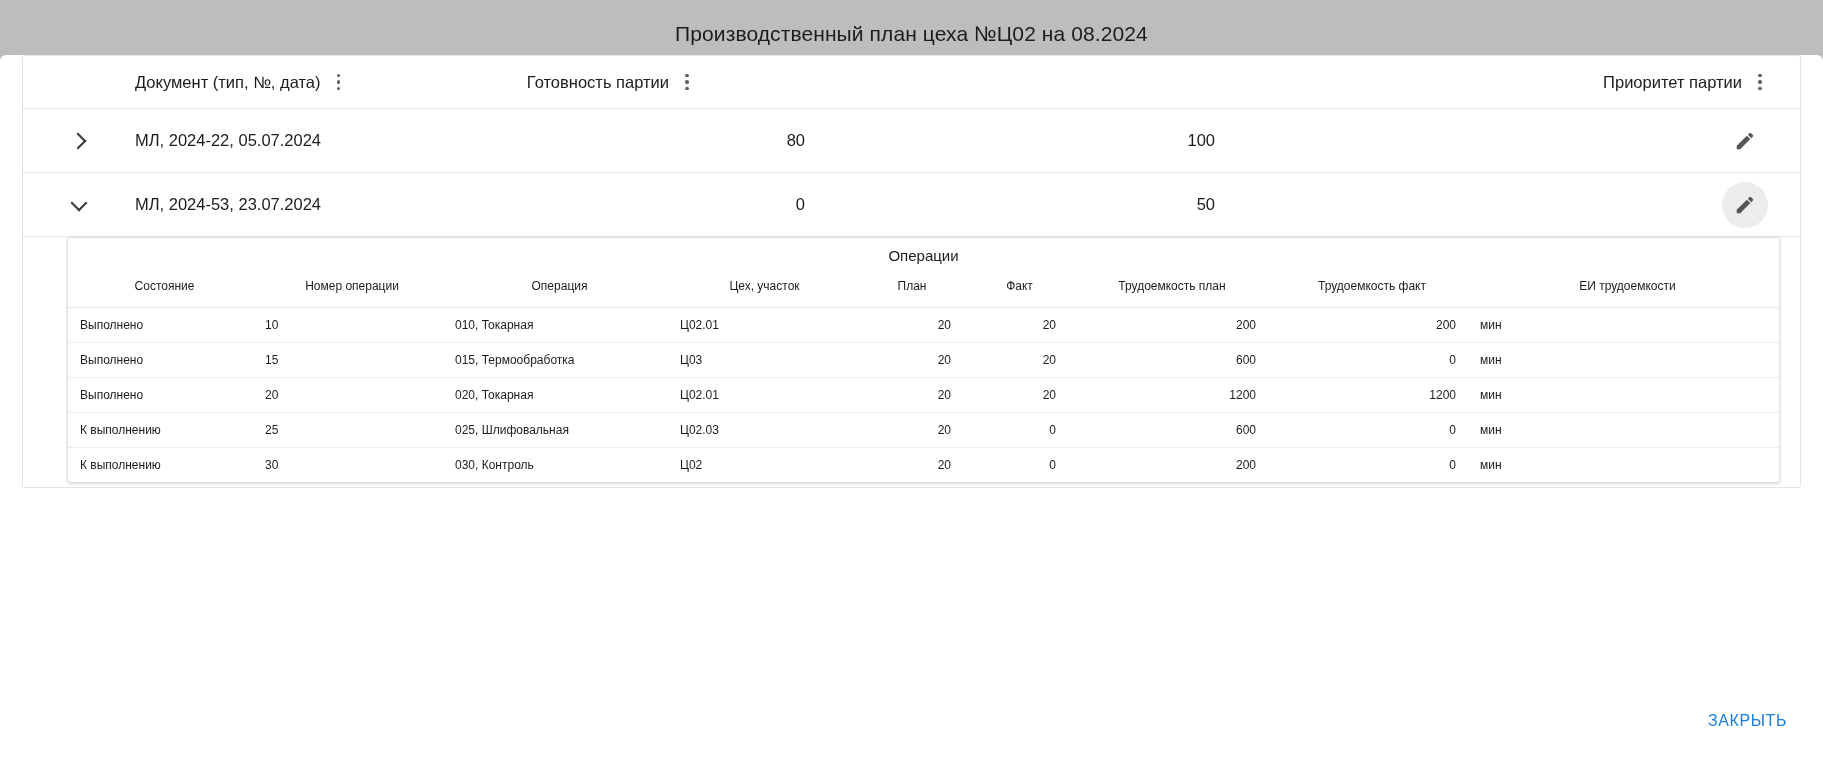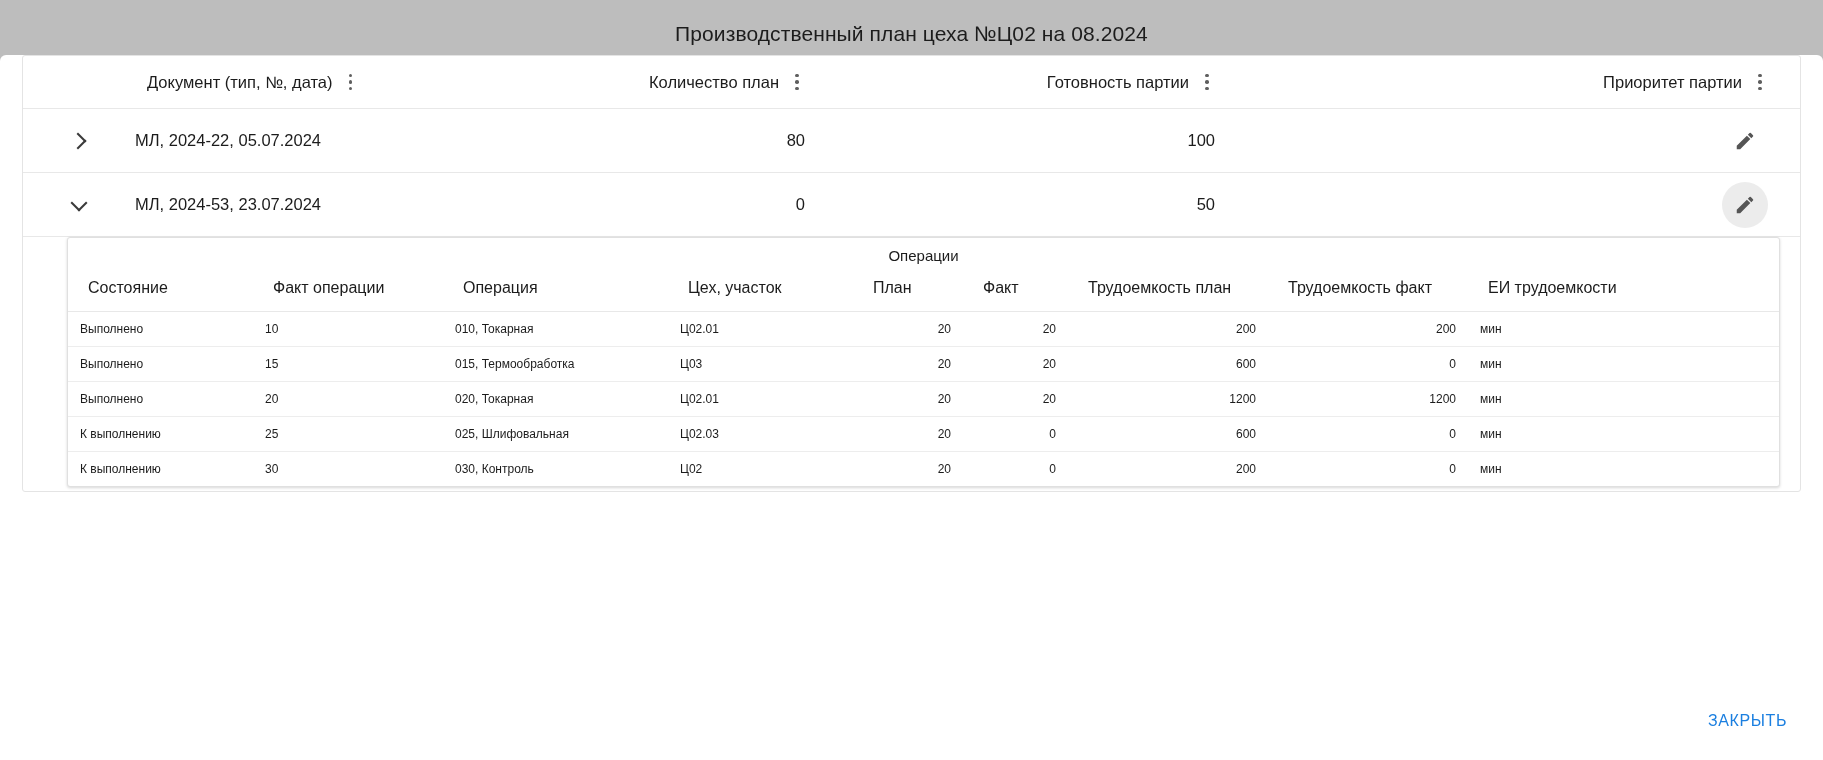--- a/index.html
+++ b/index.html
@@ -91,21 +91,20 @@
 
   .head-label {
     font-size: 16.5px;
     color: #1c1c1c;
     white-space: nowrap;
   }
   .head-cell {
     display: flex;
     align-items: center;
     gap: 10px;
-    margin-left: 12px;
   }
   .dots {
     display: inline-flex;
     flex-direction: column;
     gap: 3px;
     align-items: center;
     justify-content: center;
     width: 16px;
     height: 20px;
     cursor: pointer;
@@ -170,23 +169,23 @@
     font-size: 15px;
     color: #1c1c1c;
     padding: 9px 0 9px 0;
   }
   table.ops {
     width: 100%;
     border-collapse: collapse;
   }
   table.ops th {
     font-weight: normal;
-    font-size: 16px;
-    color: #1c1c1c;
-    text-align: left;
+    font-size: 12px;
+    color: #1c1c1c;
+    text-align: center;
     padding: 6px 12px 14px 20px;
     border-bottom: 1px solid #e8e8e8;
     white-space: nowrap;
   }
   table.ops td {
     font-size: 12px;
     color: #1c1c1c;
     padding: 10px 12px;
     border-bottom: 1px solid #ededed;
     white-space: nowrap;
@@ -244,30 +243,20 @@
         <div class="col-doc">
           <div class="head-cell">
             <span class="head-label">Документ (тип, №, дата)</span>
             <span class="dots">
                 <i></i>
                 <i></i>
                 <i></i>
               </span>
           </div>
         </div>
-        <div class="col-qty">
-          <div class="head-cell">
-            <span class="head-label">Количество план</span>
-            <span class="dots">
-                <i></i>
-                <i></i>
-                <i></i>
-              </span>
-          </div>
-        </div>
         <div class="col-ready">
           <div class="head-cell">
             <span class="head-label">Готовность партии</span>
             <span class="dots">
                 <i></i>
                 <i></i>
                 <i></i>
               </span>
           </div>
         </div>
@@ -331,21 +320,21 @@
         </div>
       </div>
 
       <div class="ops-wrap">
         <div class="ops-panel">
           <div class="ops-title">Операции</div>
           <table class="ops">
             <thead>
               <tr>
                 <th class="w-state">Состояние</th>
-                <th class="w-opnum">Факт операции</th>
+                <th class="w-opnum">Номер операции</th>
                 <th class="w-op">Операция</th>
                 <th class="w-shop">Цех, участок</th>
                 <th class="w-plan num">План</th>
                 <th class="w-fact num">Факт</th>
                 <th class="w-tplan num">Трудоемкость план</th>
                 <th class="w-tfact num">Трудоемкость факт</th>
                 <th class="w-unit">ЕИ трудоемкости</th>
               </tr>
             </thead>
             <tbody>

